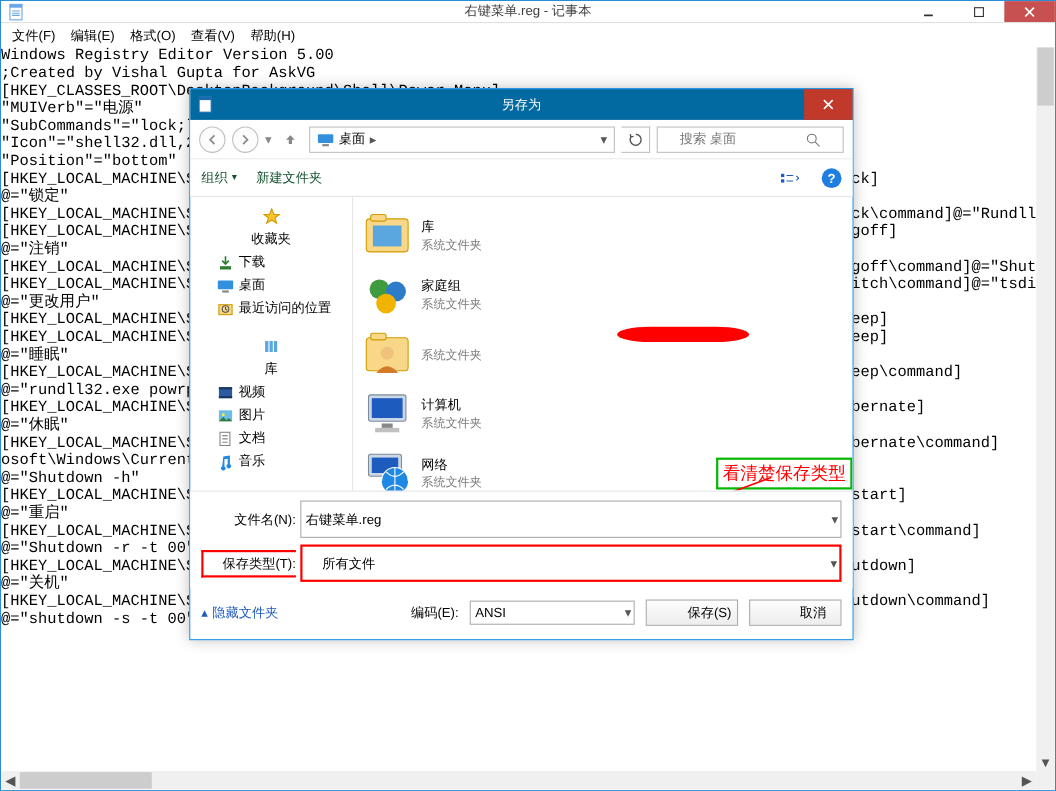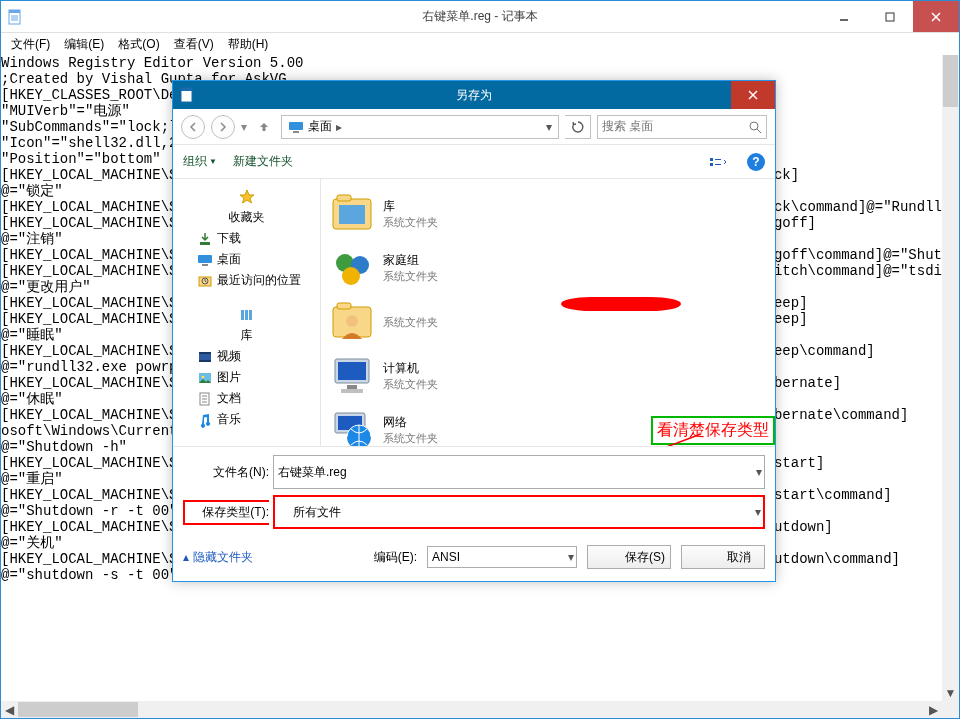--- a/index.html
+++ b/index.html
@@ -15,21 +15,21 @@
   }
 
   
   .notepad-window {
     position:absolute; inset:0;
     background:#fff;
     border:1px solid #2b8dd6;
     display:flex; flex-direction:column;
   }
   .np-titlebar {
-    height:32px;
+    height:20px;
     background:#fff;
     border-bottom:1px solid #e0e0e0;
     display:flex; align-items:center;
     position:relative;
   }
   .np-title {
     position:absolute; left:0; right:0; text-align:center;
     color:#404040; font-size:12px;
   }
   .np-title-icon {
@@ -172,21 +172,21 @@
   }
   .refresh-seg{
     width:26px; height:24px;
     border:1px solid #c0c0c0; border-left:none;
     display:flex; align-items:center; justify-content:center;
   }
   .search-box{
     width:170px; height:24px;
     border:1px solid #c0c0c0;
     display:flex; align-items:center;
-    padding:0 4px; color:#777;
+    padding:0 20px; color:#777;
     background:#fff;
   }
   .search-box .mag{
     margin-left:auto;
   }
 
   .sa-toolbar{
     height:34px;
     display:flex; align-items:center; gap:16px;
     padding:0 10px;

